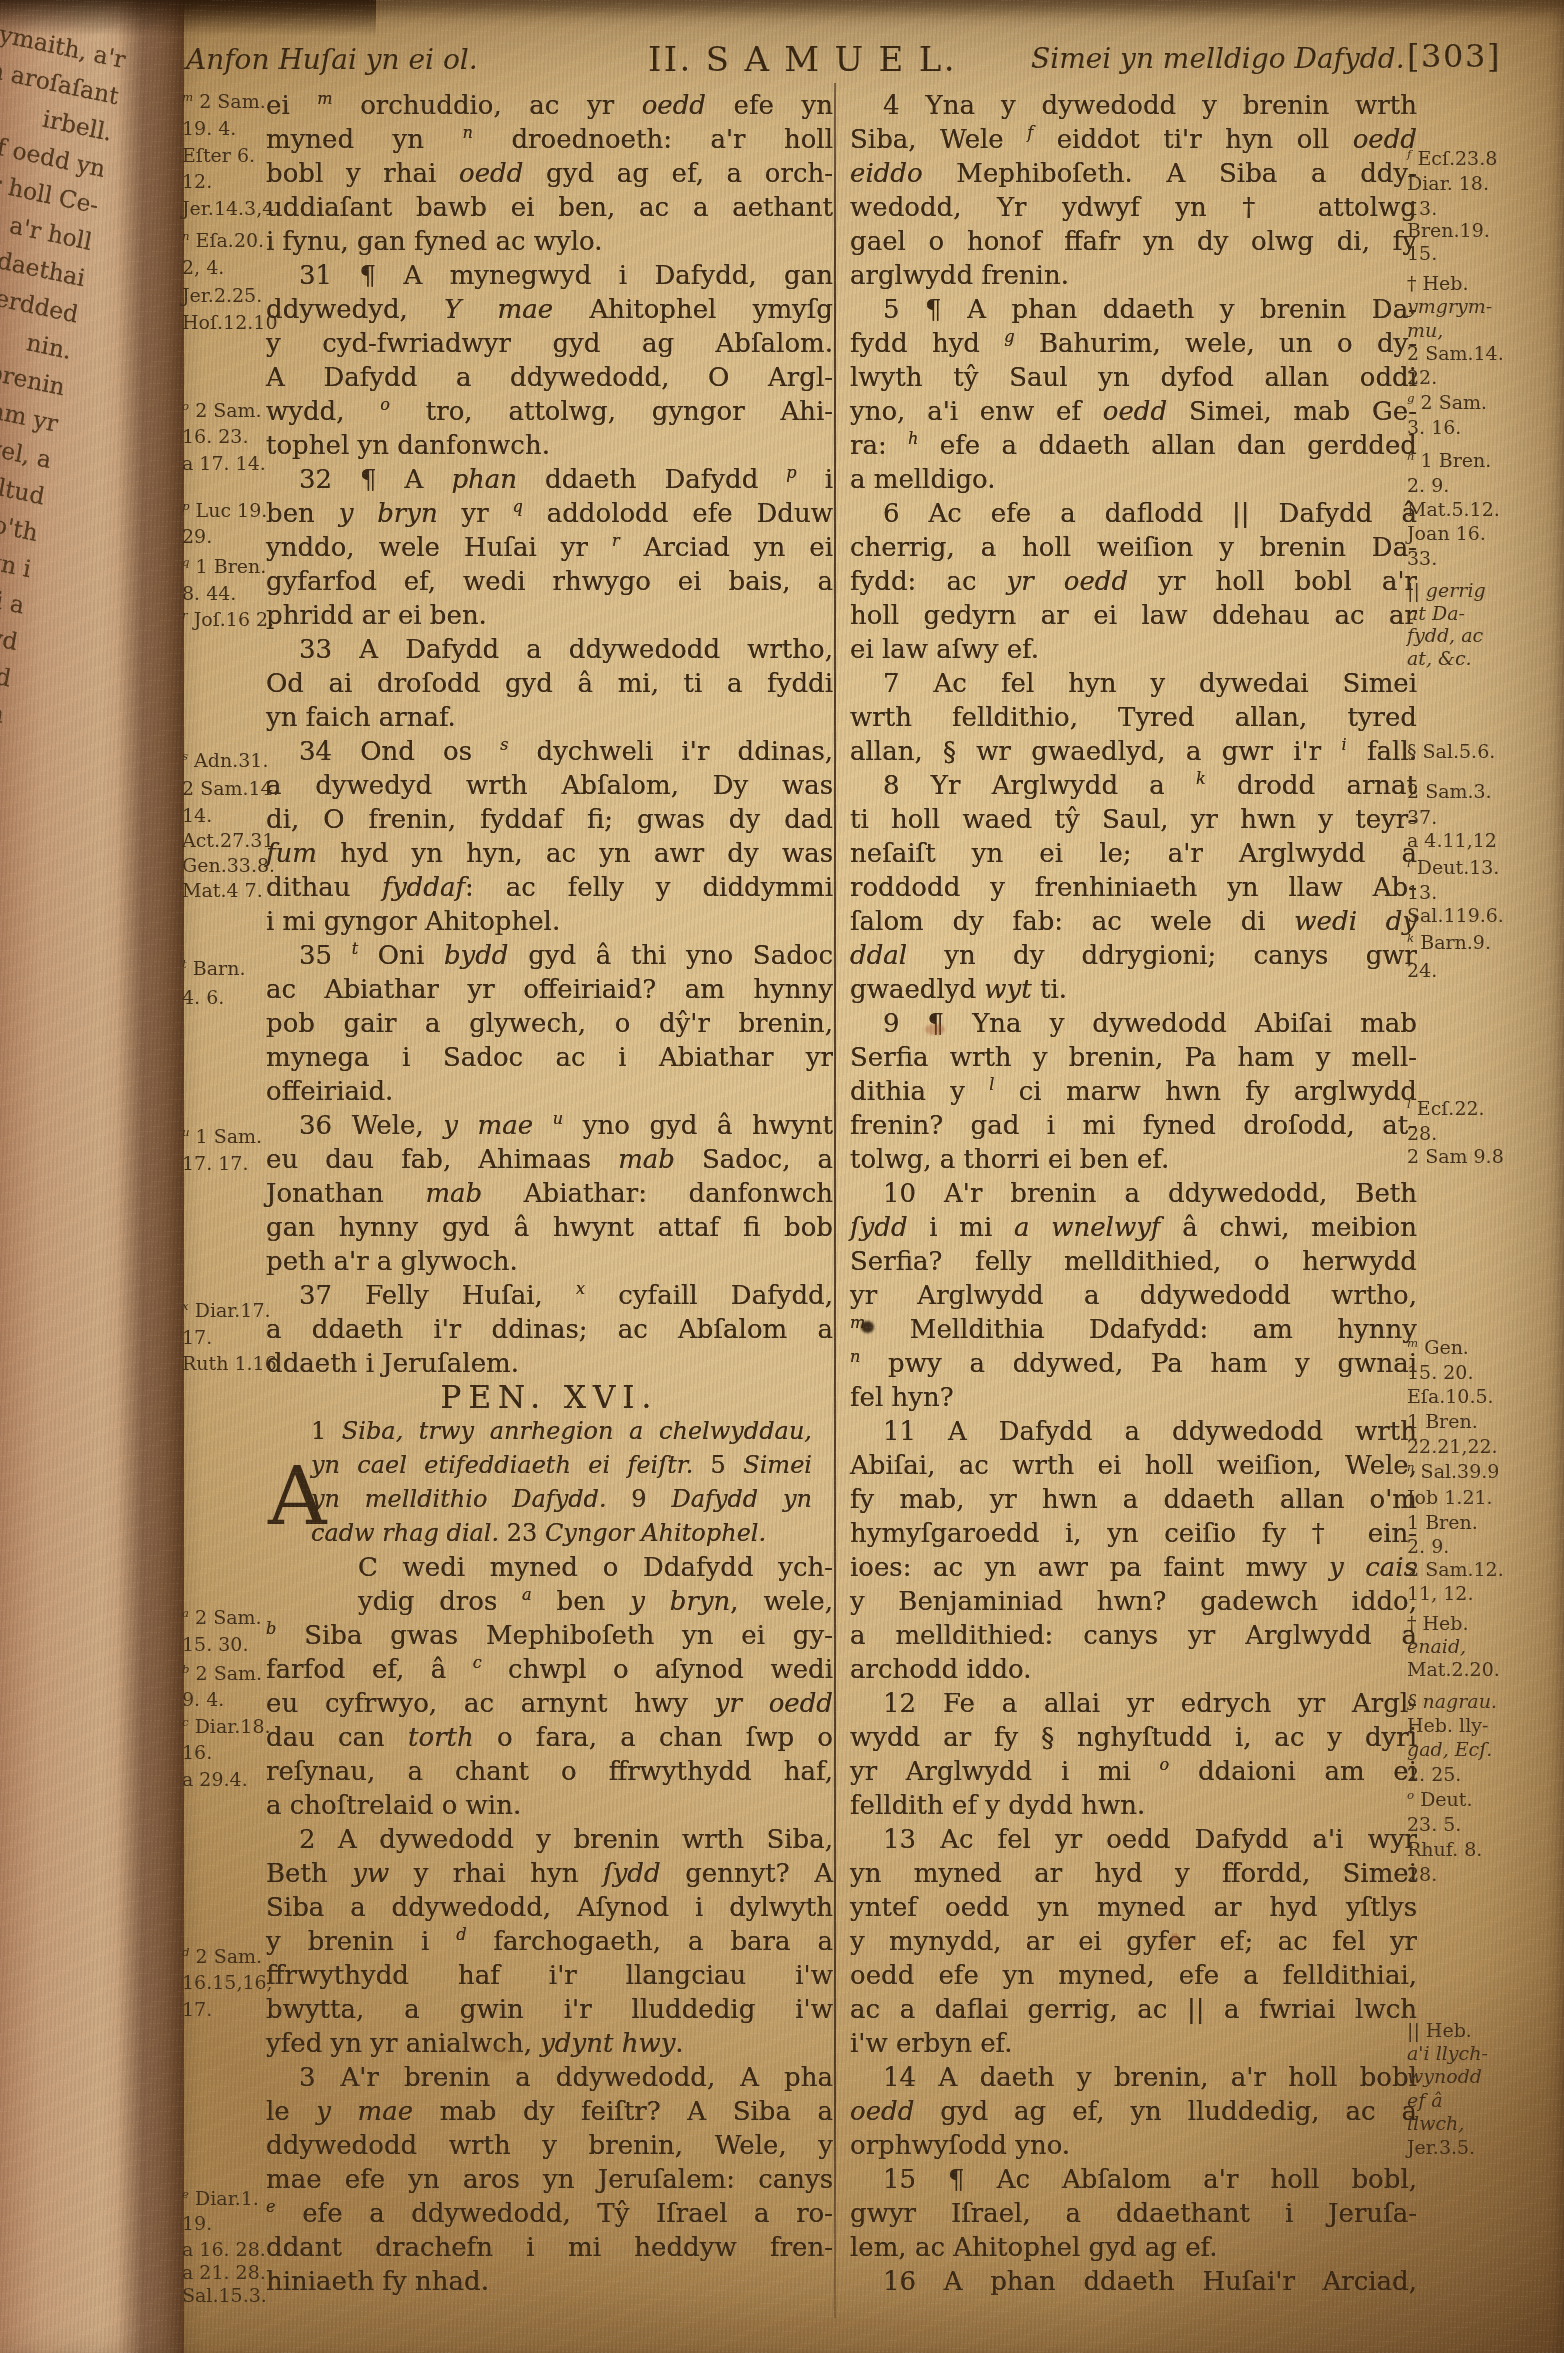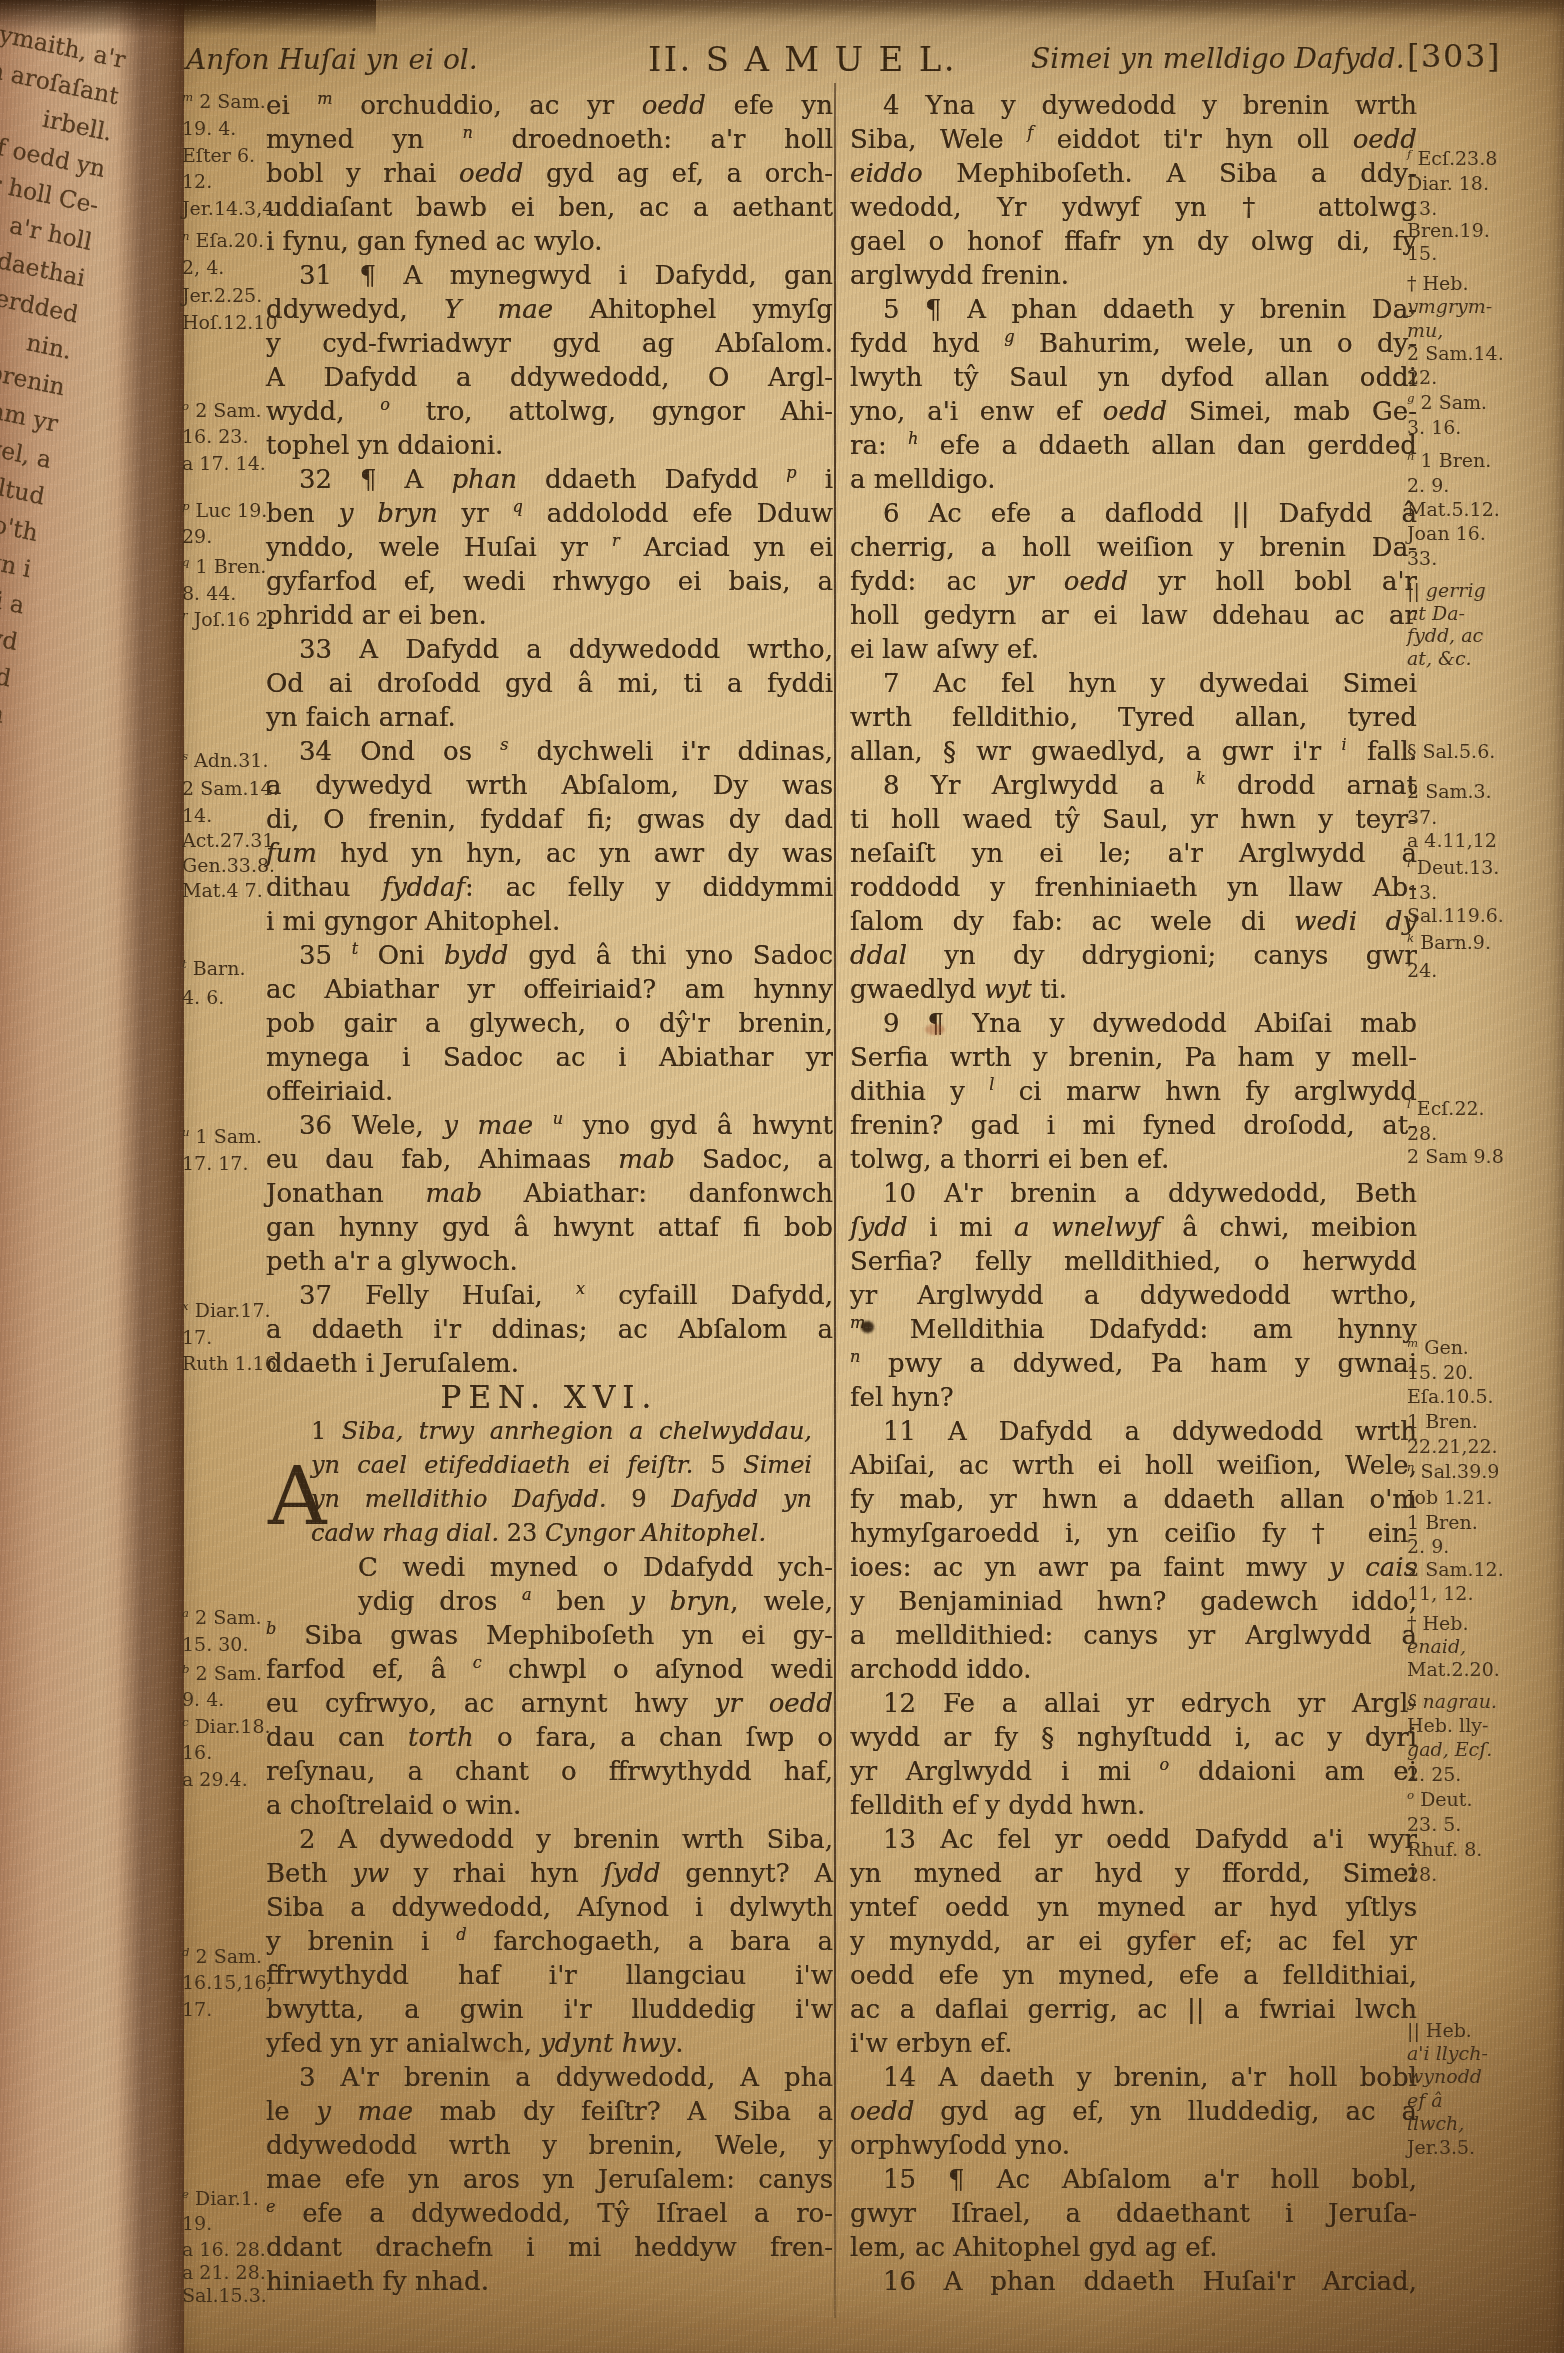--- a/index.html
+++ b/index.html
@@ -157,21 +157,21 @@
   <div class="line j">ei <sup>m</sup> orchuddio, ac yr <i>oedd</i> efe yn</div>
       <div class="line j">myned yn <sup>n</sup> droednoeth: a'r holl</div>
       <div class="line j">bobl y rhai <i>oedd</i> gyd ag ef, a orch-</div>
       <div class="line j">uddiaſant bawb ei ben, ac a aethant</div>
       <div class="line">i fynu, gan fyned ac wylo.</div>
       <div class="line ind j">31 ¶ A mynegwyd i Dafydd, gan</div>
       <div class="line j">ddywedyd, <i>Y mae</i> Ahitophel ymyſg</div>
       <div class="line j">y cyd-fwriadwyr gyd ag Abſalom.</div>
       <div class="line j">A Dafydd a ddywedodd, O Argl-</div>
       <div class="line j">wydd, <sup>o</sup> tro, attolwg, gyngor Ahi-</div>
-      <div class="line">tophel yn ddaioni.</div>
+      <div class="line">tophel yn danfonwch.</div>
       <div class="line ind j">32 ¶ A <i>phan</i> ddaeth Dafydd <sup>p</sup> i</div>
       <div class="line j">ben <i>y bryn</i> yr <sup>q</sup> addolodd efe Dduw</div>
       <div class="line j">ynddo, wele Huſai yr <sup>r</sup> Arciad yn ei</div>
       <div class="line j">gyfarfod ef, wedi rhwygo ei bais, a</div>
       <div class="line">phridd ar ei ben.</div>
       <div class="line ind j">33 A Dafydd a ddywedodd wrtho,</div>
       <div class="line j">Od ai droſodd gyd â mi, ti a fyddi</div>
       <div class="line">yn faich arnaf.</div>
       <div class="line ind j">34 Ond os <sup>s</sup> dychweli i'r ddinas,</div>
       <div class="line j">a dywedyd wrth Abſalom, Dy was</div>

